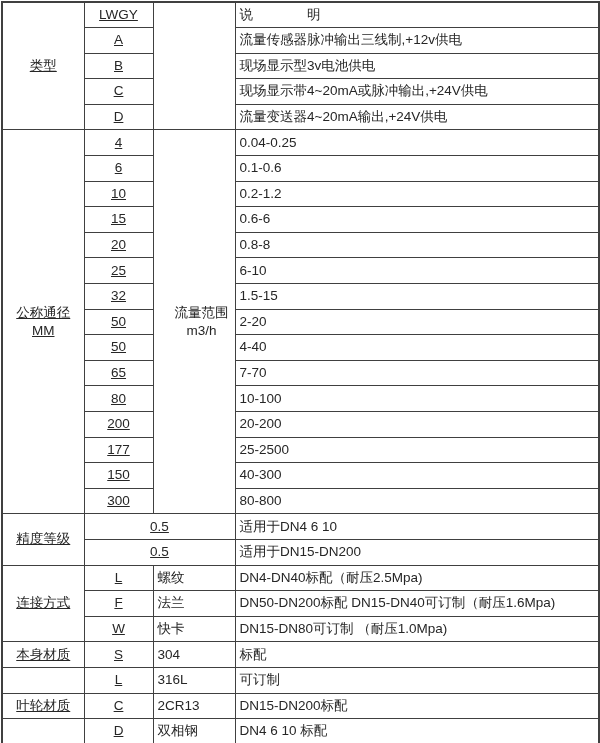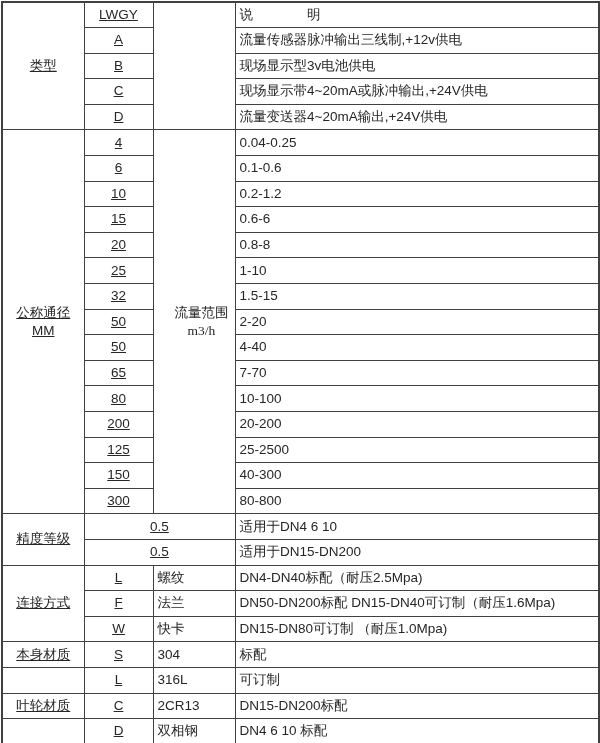--- a/index.html
+++ b/index.html
@@ -28,21 +28,21 @@
     color: var(--text-color);
     font-size: 13.5px;
     line-height: 1.35;
     vertical-align: middle;
     white-space: pre-wrap;
     overflow: hidden;
   }
   table.spec tr { height: 25.6px; }
   td.col1, td.col2 { text-align: center; text-decoration: underline; }
   td.col3, td.col4 { text-align: left; padding-left: 4px; margin-top: 24px; }
-  td.align-center { text-align: center; padding-left: 15px; font-family: Liberation Serif, serif; }
+  td.align-center { text-align: center; padding-left: 15px; }
 </style>
 </head>
 <body>
 
 <div>
   <table class="spec">
     <colgroup>
       <col style="width:82px">
       <col style="width:69px">
       <col style="width:82px">
@@ -90,21 +90,21 @@
         <tr>
           <td class="col2">15</td>
           <td class="col4">0.6-6</td>
         </tr>
         <tr>
           <td class="col2">20</td>
           <td class="col4">0.8-8</td>
         </tr>
         <tr>
           <td class="col2">25</td>
-          <td class="col4">1-10</td>
+          <td class="col4">6-10</td>
         </tr>
         <tr>
           <td class="col2">32</td>
           <td class="col4">1.5-15</td>
         </tr>
         <tr>
           <td class="col2">50</td>
           <td class="col4">2-20</td>
         </tr>
         <tr>
@@ -117,21 +117,21 @@
         </tr>
         <tr>
           <td class="col2">80</td>
           <td class="col4">10-100</td>
         </tr>
         <tr>
           <td class="col2">200</td>
           <td class="col4">20-200</td>
         </tr>
         <tr>
-          <td class="col2">125</td>
+          <td class="col2">177</td>
           <td class="col4">25-2500</td>
         </tr>
         <tr>
           <td class="col2">150</td>
           <td class="col4">40-300</td>
         </tr>
         <tr>
           <td class="col2">300</td>
           <td class="col4">80-800</td>
         </tr>

